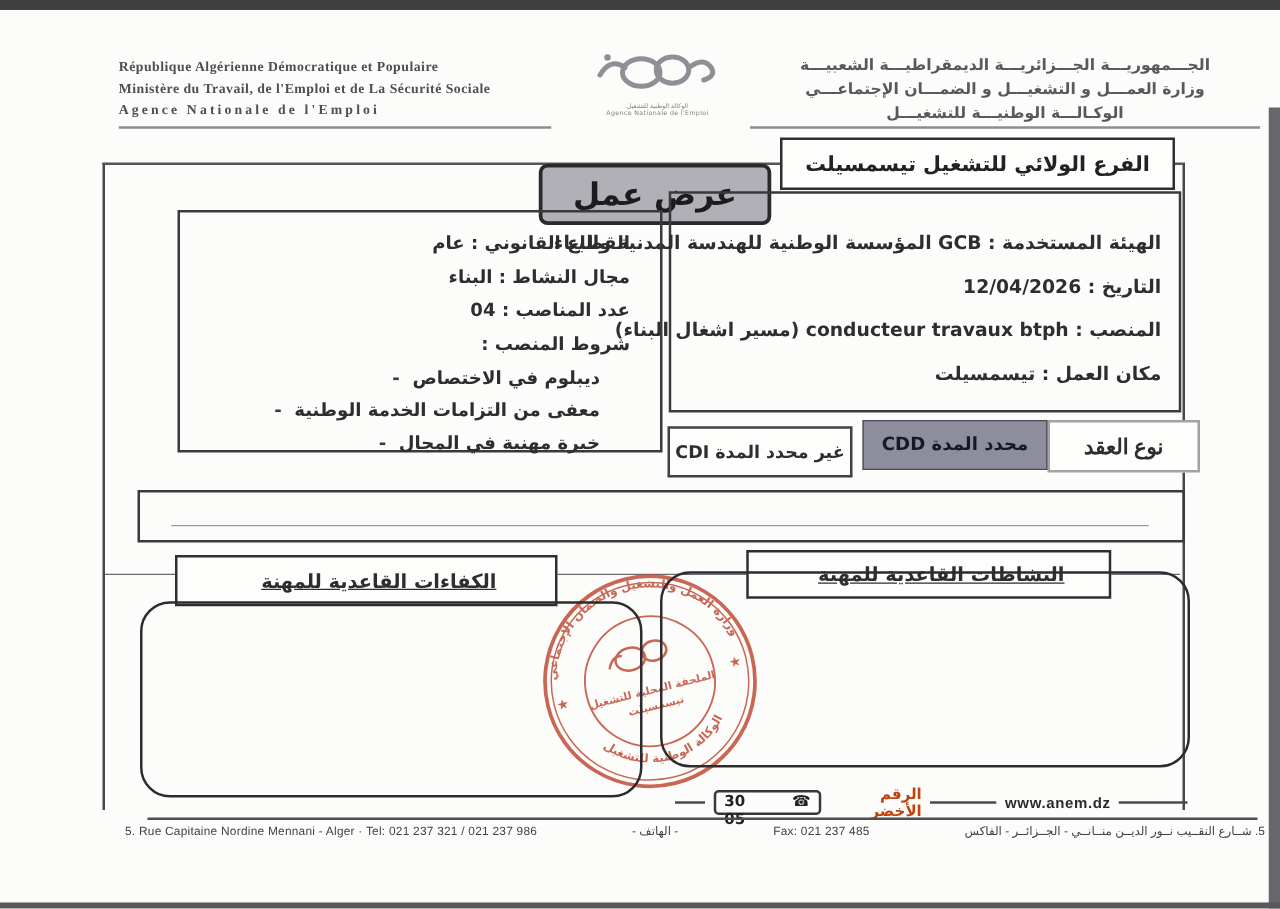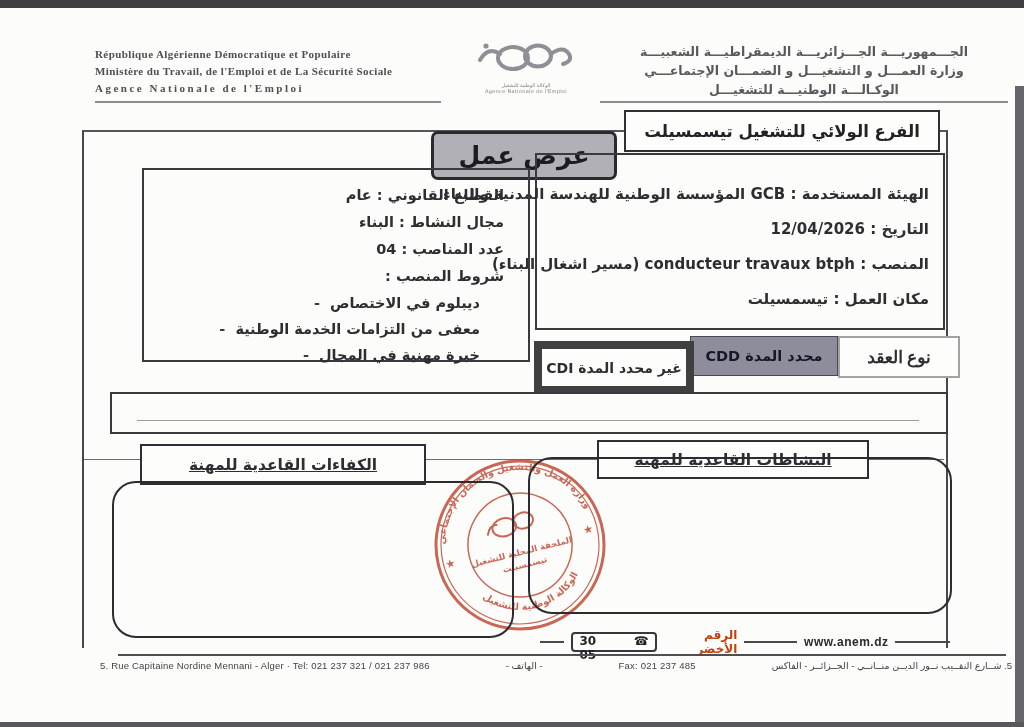--- a/index.html
+++ b/index.html
@@ -40,28 +40,28 @@
                   padding:12px 24px 15px 10px;font-weight:bold;font-size:14.5px;text-align:right;}
   .box-conditions .row{line-height:27px;}
   .bullet-row{display:flex;line-height:26px;padding-left:2px;}
   .bullet-row .btxt{margin-right:24px;}
   .bullet-row .dash{margin-right:10px;color:#3a3a3e;}
   
   .contract-label{left:838px;top:336px;width:118px;height:38px;background:#fdfdfc;border:2px solid #a3a3a3;
                   font-weight:bold;font-size:17px;font-family:Liberation Serif, serif;}
   .cdd-box{left:690px;top:336px;width:146px;height:38px;background:#8d8d9b;border:1.5px solid #4a4a55;
            font-weight:bold;font-size:14.5px;color:#17172b;}
-  .cdi-box{left:534px;top:341px;width:144px;height:37px;background:#fdfdfc;border:8px solid #404040;
+  .cdi-box{left:534px;top:341px;width:144px;height:37px;background:#fdfdfc;border:2px solid #404040;
            font-weight:bold;font-size:14px;}
   
   .notes-box{left:110px;top:392px;width:838px;height:42px;border:2px solid #3a3a3e;box-sizing:border-box;}
   .notes-line{left:25px;top:26px;width:782px;height:1px;background:#9c9c9e;}
   
   .section-rule{left:84px;top:459px;width:860px;height:1px;background:#6c6c70;}
-  .sec-box{background:#fdfdfc;border:2px solid #2f2f33;font-weight:bold;font-size:15.5px;}
+  .sec-box{background:#fdfdfc;border:2px solid #2f2f33;font-weight:bold;font-size:15.5px;padding-left:20px;}
   .sec-box span{text-decoration:underline;}
   .sec-right{left:597px;top:440px;width:268px;height:35px;}
   .sec-left{left:140px;top:444px;width:282px;height:37px;}
   
   .round-panel{border:2.5px solid #2c2c30;border-radius:24px;background:transparent;}
   .round-right{left:528px;top:457px;width:420px;height:153px;}
   .round-left{left:112px;top:481px;width:398px;height:153px;}
   
   .stamp{left:433px;top:458px;width:174px;height:174px;opacity:.86;transform:rotate(-14deg);}
   

